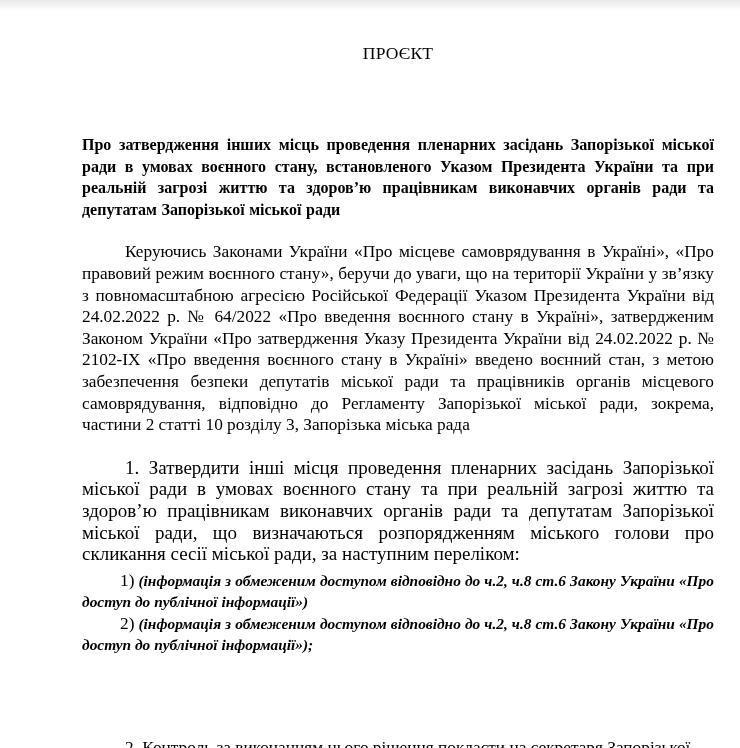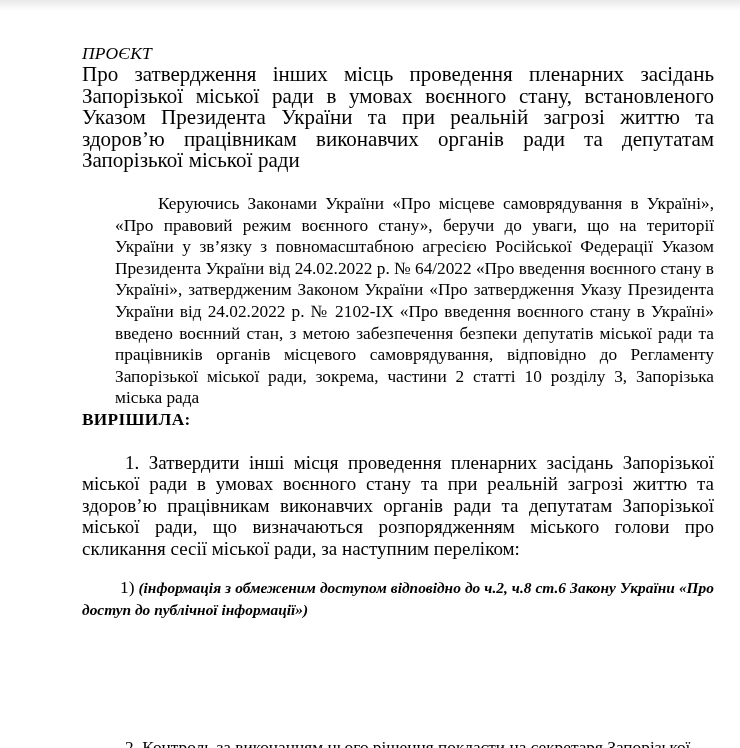--- a/index.html
+++ b/index.html
@@ -30,47 +30,46 @@
   .page {
     position: absolute;
     top: 0; left: 0;
     width: 740px;
     height: 748px;
     box-sizing: border-box;
     padding: 0 26px 0 82px;
   }
 
   .doc-header {
-    text-align: left;
+    text-align: center;
     padding-right: 0;
     margin-top: 43px;
     font-size: 17.5px;
     line-height: 21px;
     letter-spacing: 0.2px;
-    font-style: italic;
   }
 
   .doc-title {
-    font-weight: normal;
-    font-size: 21px;
+    margin-top: 70px;
+    font-weight: bold;
+    font-size: 16px;
     line-height: 21.6px;
     text-align: justify;
     text-align-last: left;
     text-indent: 0;
     word-spacing: 0.5px;
   }
 
   .body-para {
     margin-top: 21px;
     font-size: 17.3px;
     line-height: 21.6px;
     text-align: justify;
     text-align-last: left;
     text-indent: 43px;
-    margin-left: 33px;
   }
 
   .resolved {
     font-weight: bold;
     font-size: 17.3px;
     line-height: 21.6px;
     text-indent: 0;
     text-align: left;
     margin: 0;
     letter-spacing: 0.3px;
@@ -95,21 +94,21 @@
     text-align-last: left;
     text-indent: 38px;
   }
   .subitem .marker {
     font-style: normal;
     font-weight: normal;
     font-size: 17.3px;
   }
 
   .subitem-first {
-    margin-top: 18px;
+    margin-top: 5px;
   }
 
   
   .clipped-line {
     position: absolute;
     left: 82px;
     top: 737px;
     width: 632px;
     height: 11px;
     overflow: hidden;
@@ -127,26 +126,29 @@
 <div class="page-top-shade"></div>
 
 <div class="page">
 
   <div class="doc-header">ПРОЄКТ</div>
 
   <div class="doc-title">Про затвердження інших місць проведення пленарних засідань Запорізької міської ради в умовах воєнного стану, встановленого Указом Президента України та при реальній загрозі життю та здоров’ю працівникам виконавчих органів ради та депутатам Запорізької міської ради</div>
 
   <div class="body-para">Керуючись Законами України «Про місцеве самоврядування в Україні», «Про правовий режим воєнного стану», беручи до уваги, що на території України у зв’язку з повномасштабною агресією Російської Федерації Указом Президента України від 24.02.2022 р. № 64/2022 «Про введення воєнного стану в Україні», затвердженим Законом України «Про затвердження Указу Президента України від 24.02.2022 р. № 2102-IX «Про введення воєнного стану в Україні» введено воєнний стан, з метою забезпечення безпеки депутатів міської ради та працівників органів місцевого самоврядування, відповідно до Регламенту Запорізької міської ради, зокрема, частини 2 статті 10 розділу 3, Запорізька міська рада</div>
 
-  <div class="resolved">ВИРІШИЛА:</div>
 
   <div class="item-para">1. Затвердити інші місця проведення пленарних засідань Запорізької міської ради в умовах воєнного стану та при реальній загрозі життю та здоров’ю працівникам виконавчих органів ради та депутатам Запорізької міської ради, що визначаються розпорядженням міського голови про скликання сесії міської ради, за наступним переліком:</div>
 
   <div class="subitem subitem-first">
     <span class="marker">1)</span>
     <span>(інформація з обмеженим доступом відповідно до ч.2, ч.8 ст.6 Закону України «Про доступ до публічної інформації»)</span>
   </div>
 
+  <div class="subitem">
+    <span class="marker">2)</span>
+    <span>(інформація з обмеженим доступом відповідно до ч.2, ч.8 ст.6 Закону України «Про доступ до публічної інформації»);</span>
+  </div>
 
 
 </div>
 
 <div class="clipped-line">2. Контроль за виконанням цього рішення покласти на секретаря Запорізької</div>
 
 </body></html>

